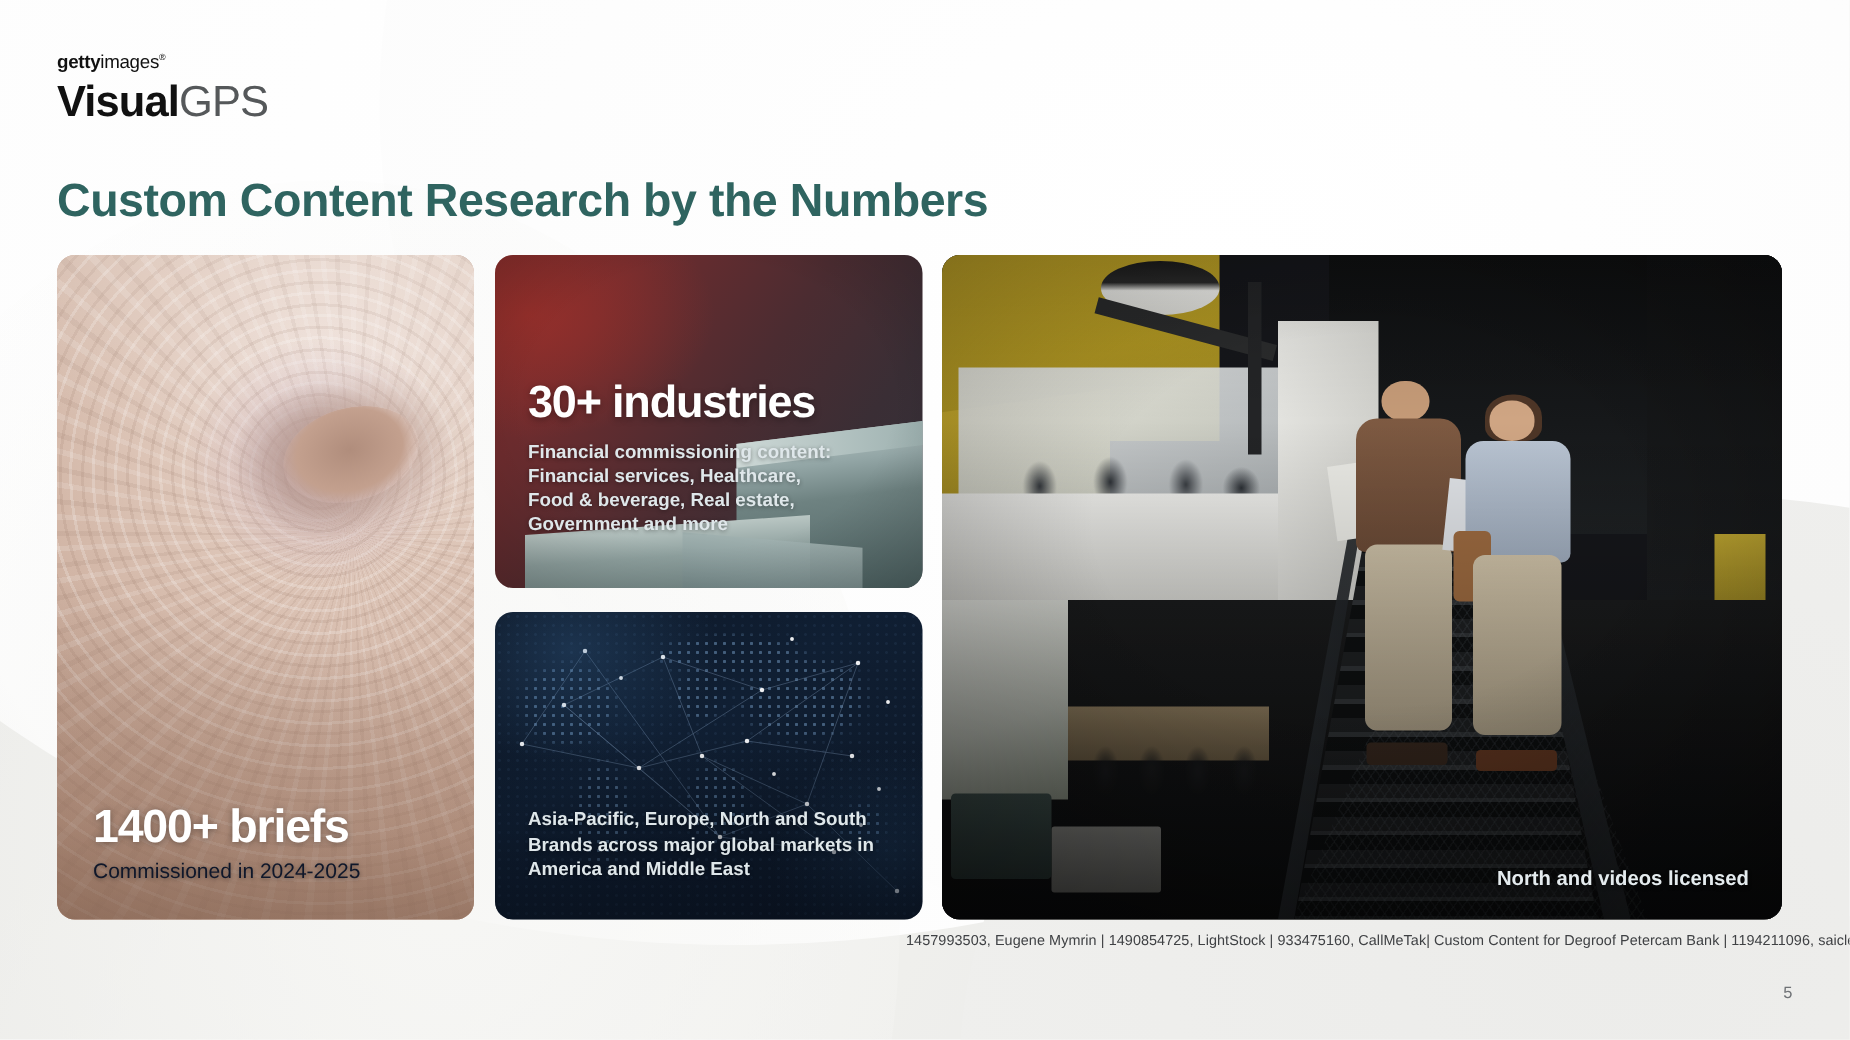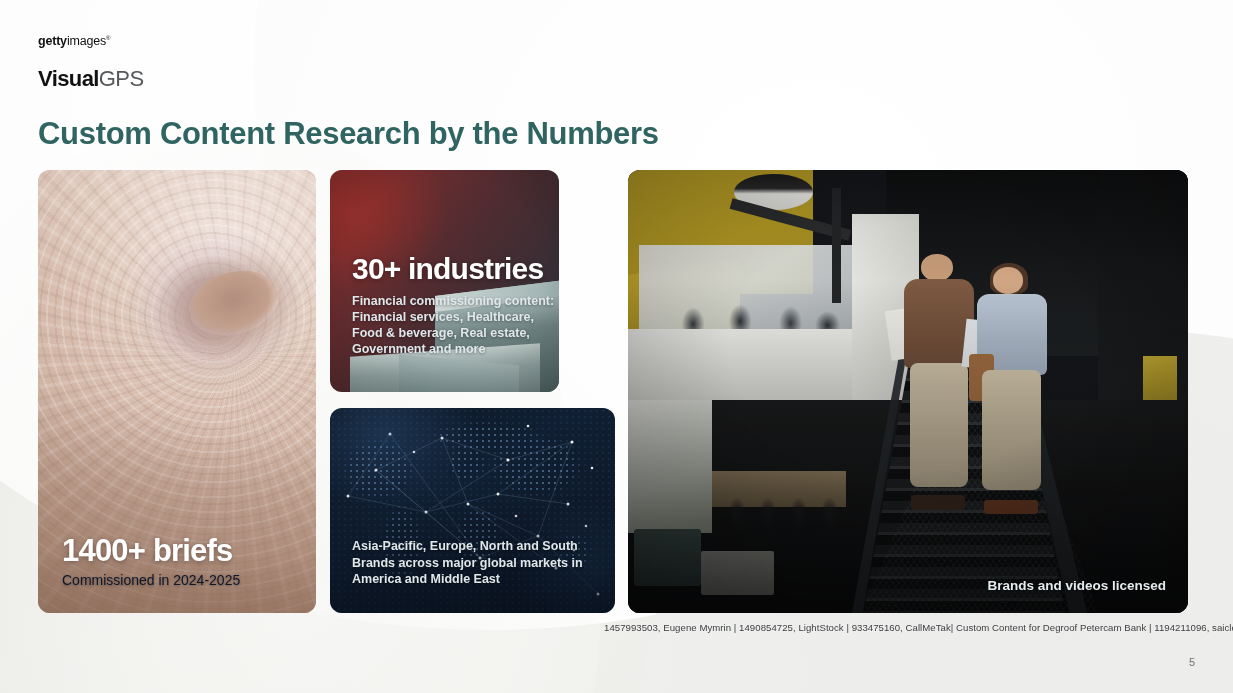--- a/index.html
+++ b/index.html
@@ -41,21 +41,21 @@
   
   .logo{position:absolute; left:38px; top:35px; z-index:5;}
   .logo .getty{
     font-size:12.5px; letter-spacing:-.2px; color:#111; line-height:1;
     font-family:"Liberation Sans", sans-serif; white-space:nowrap;
   }
   .logo .getty b{font-weight:bold;}
   .logo .getty i{font-style:normal;font-weight:400;}
   .logo .getty sup{font-size:6px;vertical-align:super;}
   .logo .vgps{
-    margin-top:20px; font-size:22px; line-height:1; white-space:nowrap;
+    margin-top:6px; font-size:29px; line-height:1; white-space:nowrap;
     color:#111; letter-spacing:-.6px;
   }
   .logo .vgps .b{font-weight:bold;}
   .logo .vgps .l{font-weight:400;color:#55585a;}
 
   
   .page-title{
     position:absolute; left:38px; top:116px; z-index:5;
     font-size:31px; font-weight:bold; color:#2f6460; letter-spacing:-.3px;
     white-space:nowrap;
@@ -110,21 +110,21 @@
     background:radial-gradient(ellipse at 50% 45%, #b08d7c 0%, #c3a08e 55%, rgba(195,160,142,0) 78%);
     box-shadow:0 0 22px 10px rgba(176,141,124,.45);
   }
   .swirl .botwash{
     position:absolute; left:-10%; bottom:-8%; width:130%; height:48%;
     background:linear-gradient(2deg, rgba(131,99,81,.60) 0%, rgba(168,132,112,.25) 45%, rgba(168,132,112,0) 100%);
   }
 
   
   .card-industries{
-    left:292px; top:0; width:229px; height:222px;
+    left:292px; top:0; width:285px; height:222px;
     background:linear-gradient(125deg,#7a2c2c 0%,#6e2c2e 22%,#4b2c31 52%,#3a2e35 74%,#33313a 100%);
   }
   .ind-bg{position:absolute;inset:0;}
   .ind-bg .glow{
     position:absolute; inset:0;
     background:radial-gradient(ellipse 70% 60% at 8% 18%, rgba(160,48,42,.75) 0%, rgba(160,48,42,0) 62%),
                radial-gradient(ellipse 60% 70% at 95% 95%, rgba(120,140,142,.35) 0%, rgba(120,140,142,0) 60%);
   }
   .ind-bg .blockA{
     position:absolute; right:-6px; top:118px; width:130px; height:110px;
@@ -516,20 +516,20 @@
         <div class="hair"></div>
         <div class="head"></div>
         <div class="torso"></div>
         <div class="bag"></div>
         <div class="legs"></div>
         <div class="shoes"></div>
       </div>
       <div class="grade"></div>
     </div>
     <div class="card-text t-photo">
-      <div class="sub">Brands and videos licensed</div>
+      <div class="sub">North and videos licensed</div>
     </div>
   </div>
 
 </div>
 
 <div class="credits">1457993503, Eugene Mymrin | 1490854725, LightStock | 933475160, CallMeTak| Custom Content for Degroof Petercam Bank | 1194211096, saicle</div>
 <div class="page-num">5</div>
 
 </body></html>

